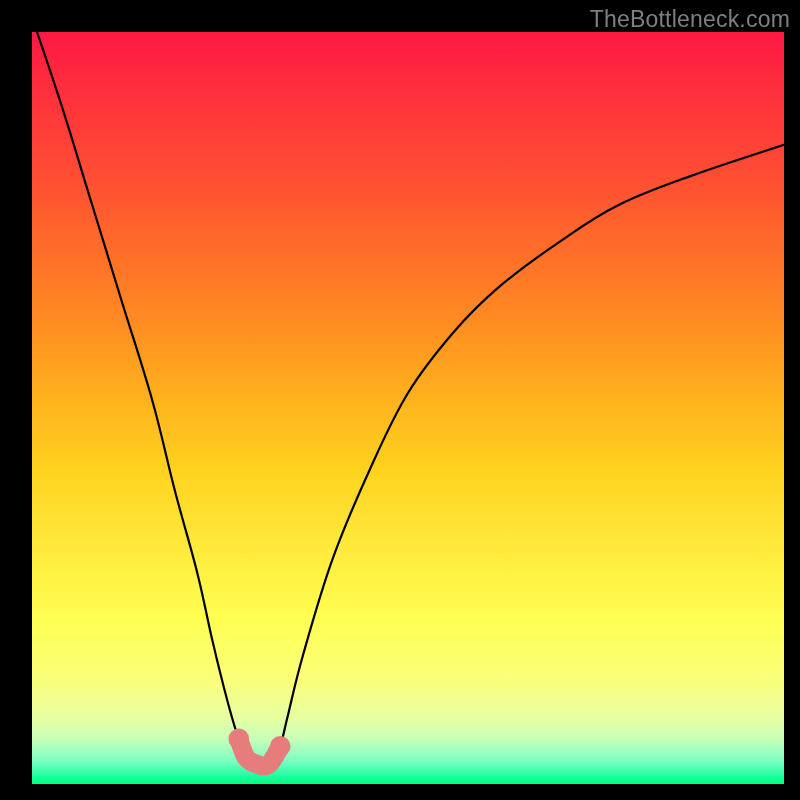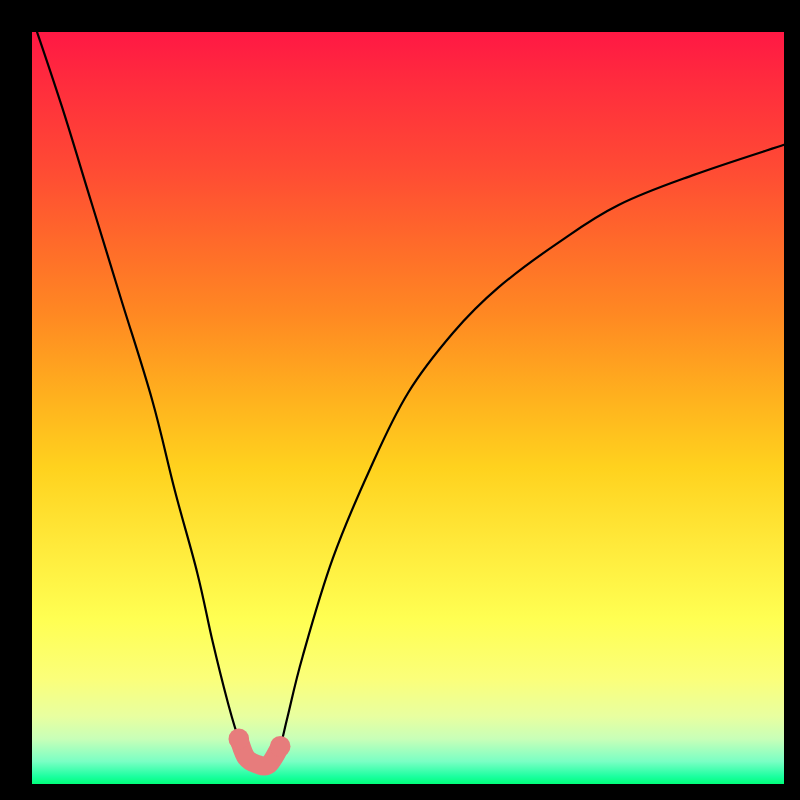--- a/index.html
+++ b/index.html
@@ -64,13 +64,14 @@
   <div class="plot-area">
     <svg class="curve-svg" viewBox="0 0 752 752" preserveAspectRatio="none">
       <path fill="none" stroke="#000" stroke-width="2.2" stroke-linecap="round" d="M 0.0 -15.0 C 5.4 1.2, 19.3 41.4, 30.1 75.2 C 40.9 109.0, 49.3 137.8, 60.2 173.0 C 71.0 208.2, 79.4 235.5, 90.2 270.7 C 101.1 305.9, 110.8 334.6, 120.3 368.5 C 129.8 402.3, 134.8 427.6, 142.9 458.7 C 151.0 489.9, 158.7 514.4, 165.4 541.4 C 172.2 568.5, 175.1 586.1, 180.5 609.1 C 185.9 632.1, 190.8 651.7, 195.5 669.3 C 200.3 686.9, 202.7 696.1, 206.8 706.9 C 210.9 717.7, 214.0 724.7, 218.1 729.4 C 222.1 734.2, 225.3 733.2, 229.4 733.2 C 233.4 733.2, 237.3 732.8, 240.6 729.4 C 244.0 726.1, 245.5 722.5, 248.2 714.4 C 250.9 706.3, 251.6 700.6, 255.7 684.3 C 259.7 668.1, 262.6 652.6, 270.7 624.2 C 278.8 595.7, 288.6 560.2, 300.8 526.4 C 313.0 492.6, 324.9 465.9, 338.4 436.2 C 351.9 406.4, 361.1 385.3, 376.0 361.0 C 390.9 336.6, 404.9 319.8, 421.1 300.8 C 437.4 281.8, 447.3 271.9, 466.2 255.7 C 485.2 239.4, 504.7 225.4, 526.4 210.6 C 548.1 195.7, 562.2 185.1, 586.6 173.0 C 610.9 160.8, 632.0 153.7, 661.8 142.9 C 691.5 132.1, 735.8 118.2, 752.0 112.8" id="curve-path"></path>
       <g id="highlight-group">
           <path fill="none" stroke="#e77c7c" stroke-width="18.8" stroke-linecap="round" stroke-linejoin="round" d="M 206.8 706.9 C 208.2 710.3, 210.9 721.1, 214.3 725.7 C 217.7 730.3, 221.5 731.2, 225.6 732.4 C 229.7 733.7, 232.8 735.7, 236.9 732.4 C 240.9 729.2, 246.1 717.6, 248.2 714.4"></path>
           <circle cx="206.8" cy="706.9" r="10.3" fill="#e77c7c"></circle>
           <circle cx="248.2" cy="714.4" r="10.3" fill="#e77c7c"></circle>
         </g>
     </svg>
   </div>
+  <div class="attribution">TheBottleneck.com</div>
 </div>
 
 </body></html>

